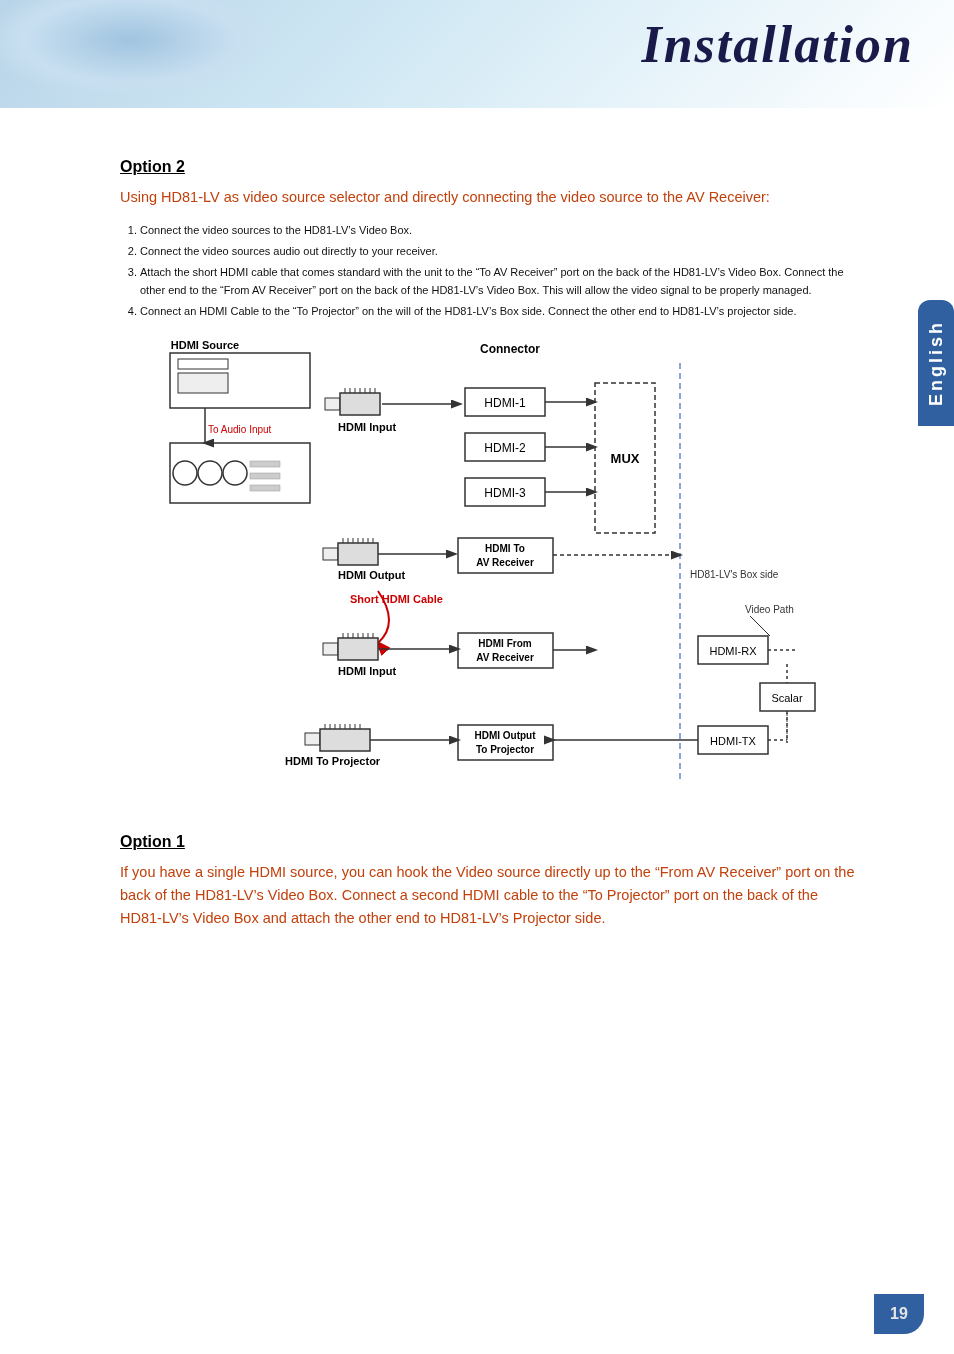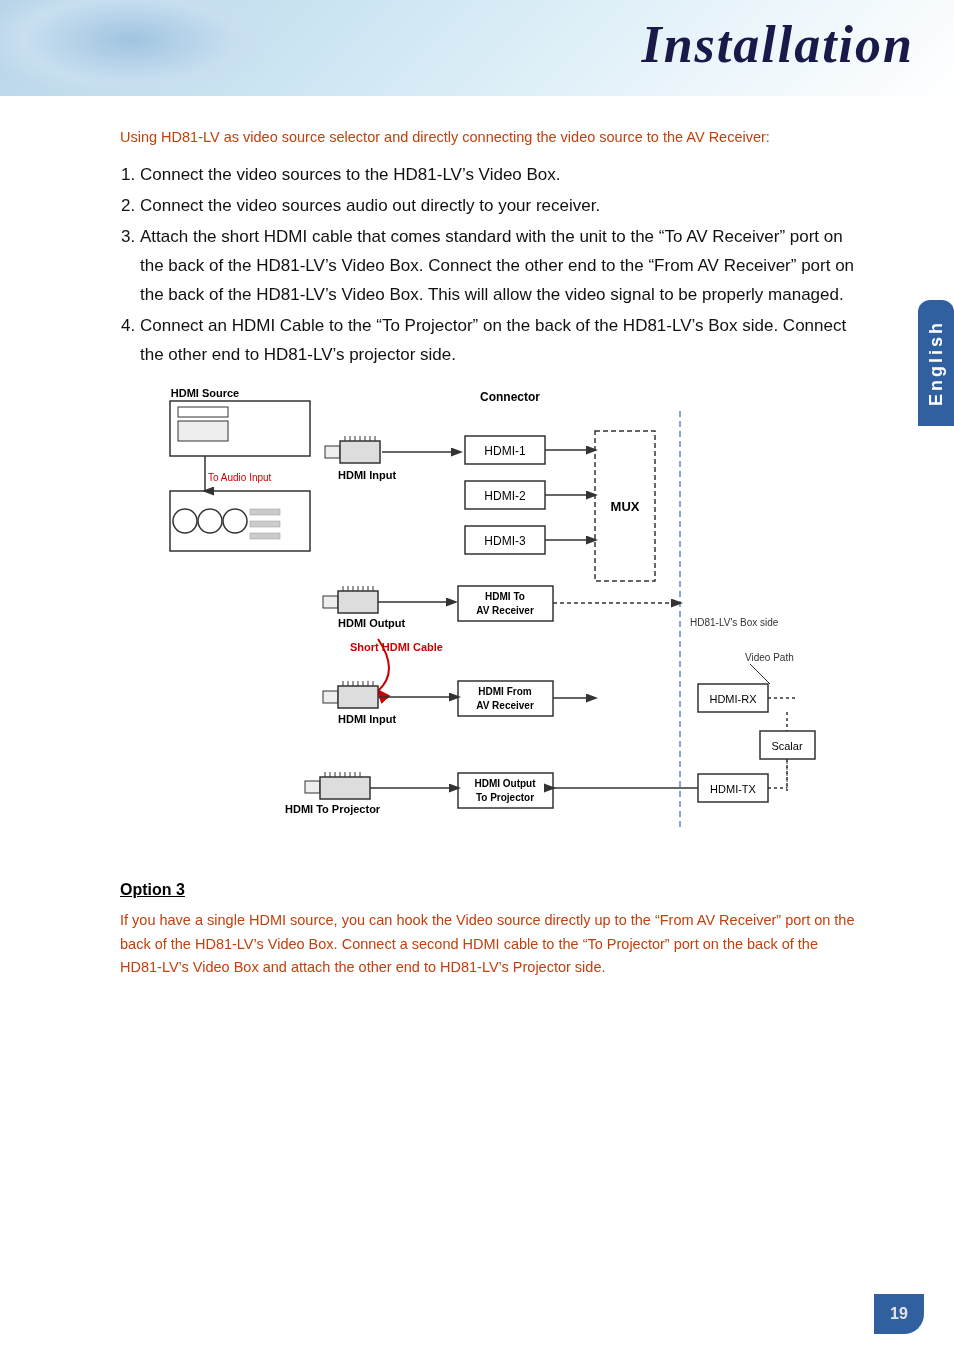--- a/index.html
+++ b/index.html
@@ -11,21 +11,21 @@
       font-size: 15px;
       color: #000;
       position: relative;
       overflow-x: hidden;
     }
 
     
     .header-area {
       position: relative;
       width: 100%;
-      height: 96px;
+      height: 108px;
       background: linear-gradient(135deg, #b8d4e8 0%, #d0e8f4 40%, #e8f4fa 70%, #ffffff 100%);
       overflow: hidden;
       text-align: right;
     }
     .header-area::before {
       content: '';
       position: absolute;
       top: -20px;
       left: -20px;
       width: 300px;
@@ -86,21 +86,21 @@
       margin-bottom: 12px;
       color: #c2410c;
     }
 
     
     .numbered-list {
       margin-left: 20px;
       margin-bottom: 12px;
     }
     .numbered-list li {
-      font-size: 17px;
+      font-size: 11px;
       line-height: 1.7;
       color: #111;
       margin-bottom: 2px;
     }
 
     
     .diagram-container {
       width: 100%;
       margin: 4px 0;
       display: flex;
@@ -136,26 +136,27 @@
 
 <div class="header-area">
   <div class="page-title">Installation</div>
 </div>
 
 <div class="english-tab">English</div>
 
 <div class="main-content">
 
   <div>
+    <div class="option-heading">Option 2</div>
     <p class="body-text">Using HD81-LV as video source selector and directly connecting the video source to the AV Receiver:</p>
     <ol class="numbered-list">
       <li>Connect the video sources to the HD81-LV’s Video Box.</li>
       <li>Connect the video sources audio out directly to your receiver.</li>
       <li>Attach the short HDMI cable that comes standard with the unit to the “To AV Receiver” port on the back of the HD81-LV’s Video Box. Connect the other end to the “From AV Receiver” port on the back of the HD81-LV’s Video Box. This will allow the video signal to be properly managed.</li>
-      <li>Connect an HDMI Cable to the “To Projector” on the back of the HD81-LV’s Box side. Connect the other end to HD81-LV’s projector side.</li>
+      <li>Connect an HDMI Cable to the “To Projector” on the will of the HD81-LV’s Box side. Connect the other end to HD81-LV’s projector side.</li>
     </ol>
   </div>
 
   <div class="diagram-container">
     <svg class="diagram-svg" viewBox="0 0 680 480" xmlns="http://www.w3.org/2000/svg">
 
       <rect x="20" y="20" width="140" height="55" fill="none" stroke="#333" stroke-width="1.5"></rect>
       <rect x="28" y="26" width="50" height="10" fill="none" stroke="#333" stroke-width="1"></rect>
       <rect x="28" y="40" width="50" height="20" fill="#eee" stroke="#333" stroke-width="1"></rect>
       <text x="55" y="16" font-family="Arial" font-size="11" font-weight="bold" fill="#000" text-anchor="middle">HDMI Source</text>
@@ -307,19 +308,19 @@
         </marker>
         <marker id="arrowRightDot" markerWidth="8" markerHeight="8" refX="6" refY="3" orient="auto">
           <path d="M0,0 L0,6 L8,3 z" fill="#333"></path>
         </marker>
       </defs>
 
     </svg>
   </div>
 
   <div>
-    <div class="option-heading">Option 3</div>
+    <div class="option-heading">Option 1</div>
     <p class="body-text">If you have a single HDMI source, you can hook the Video source directly up to the “From AV Receiver” port on the back of the HD81-LV’s Video Box. Connect a second HDMI cable to the “To Projector” port on the back of the HD81-LV’s Video Box and attach the other end to HD81-LV’s Projector side.</p>
   </div>
 
 </div>
 
 <div class="page-number-area">19</div>
 
 </body></html>

